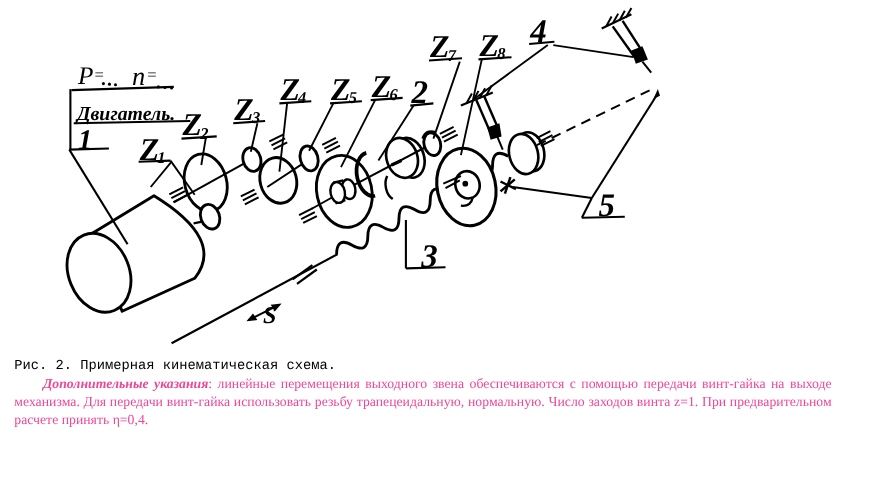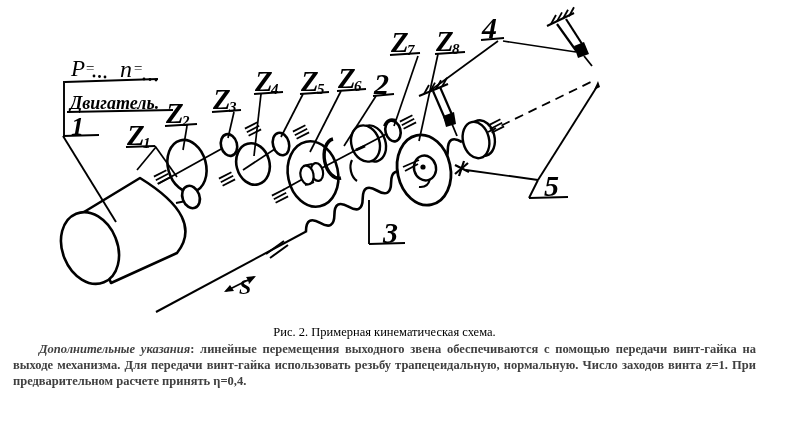--- a/index.html
+++ b/index.html
@@ -1,21 +1,21 @@
 <!DOCTYPE html>
 <html><head>
 <meta charset="utf-8">
 <style>
 html,body { margin:0; padding:0; background:#fff; width:791px; height:441px; overflow:hidden; }
 #page { position:relative; width:791px; height:441px; background:#fff; }
 #draw { position:absolute; left:0; top:0; }
-.cap { position:absolute; left:13px; top:325px; width:743px; text-align:center;
-  font-family:Liberation Serif, serif; font-size:12.5px; color:#000; }
+.cap { position:absolute; left:13px; top:325px; width:743px; text-align:left;
+  font-family:Liberation Mono, monospace; font-size:12.5px; color:#000; }
 .body { position:absolute; left:13px; top:341px; width:743px; text-align:justify;
-  font-family:"Liberation Serif", serif; font-size:12.5px; line-height:16px; color:#404040;font-weight:bold; }
+  font-family:"Liberation Serif", serif; font-size:12.5px; line-height:16px; color:#ec4899; }
 .body p { margin:0; text-indent:26px; }
 </style>
 </head>
 <body>
 <div id="page">
 <svg id="draw" width="791" height="441" viewBox="0 0 791 441">
 <line x1="156" y1="312" x2="307" y2="231" stroke="#000" stroke-width="2.0"></line>
 <line x1="266" y1="254" x2="284" y2="241" stroke="#000" stroke-width="2.0"></line>
 <line x1="270" y1="258" x2="288" y2="245" stroke="#000" stroke-width="2.0"></line>
 <line x1="226" y1="291" x2="254" y2="277" stroke="#000" stroke-width="1.8"></line>

